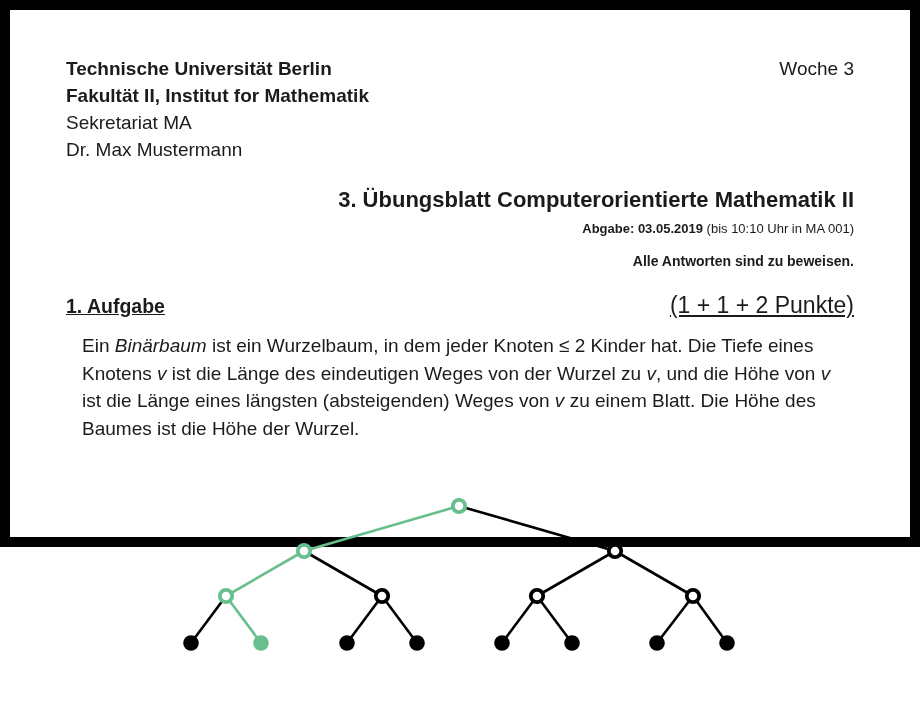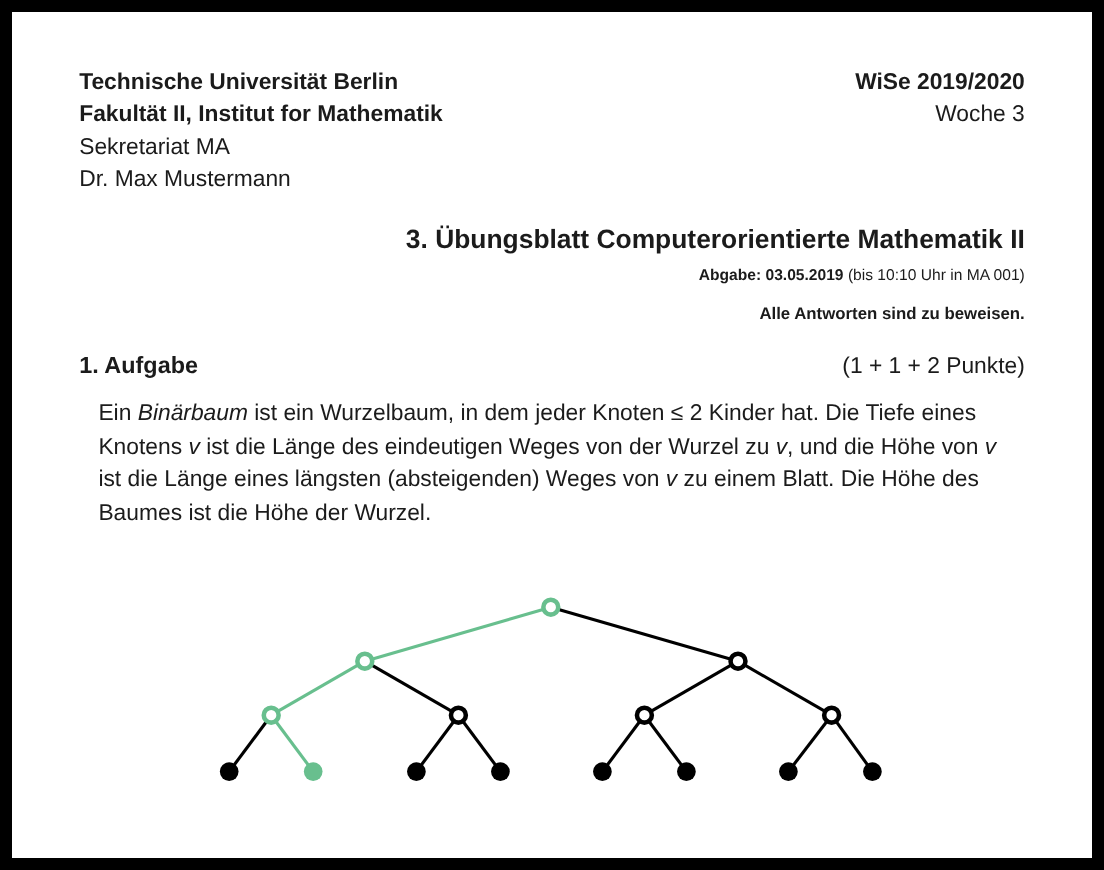--- a/index.html
+++ b/index.html
@@ -7,21 +7,21 @@
   body {
     width: 920px; height: 725px;
     font-family: "Liberation Sans", "DejaVu Sans", sans-serif;
     color: #1b1b1b;
     position: relative;
     overflow: hidden;
   }
   .page {
     position: absolute;
     left: 0; top: 0;
-    width: 920px; height: 725px;
+    width: 920px; height: 547px;
     border: 10px solid #000000;
     background: #ffffff;
   }
   .content {
     padding: 45px 56px 0 56px;
   }
   .header-row {
     display: flex;
     justify-content: space-between;
     align-items: flex-start;
@@ -50,23 +50,24 @@
     font-size: 14px;
     line-height: 28px;
     margin-top: 4px;
     font-weight: bold;
   }
   .task-row {
     display: flex;
     justify-content: space-between;
     align-items: baseline;
     margin-top: 17px;
+    text-decoration: underline;
   }
   .task-name { font-size: 19.5px; font-weight: bold; line-height: 27px; }
-  .task-points { font-size: 19px; line-height: 27px; }
+  .task-points { font-size: 23px; line-height: 27px; }
   .paragraph {
     margin-top: 12px;
   }
   .para-line {
     font-size: 19px;
     line-height: 27.5px;
     white-space: nowrap;
     margin-left: 16px;
   }
   .para-line em { font-style: italic; }
@@ -84,21 +85,20 @@
   <div class="content">
 
     <div class="header-row">
       <div class="header-left">
         <div class="hl bold">Technische Universität Berlin</div>
         <div class="hl bold">Fakultät II, Institut for Mathematik</div>
         <div class="hl">Sekretariat MA</div>
         <div class="hl">Dr. Max Mustermann</div>
       </div>
       <div class="header-right">
-        <div class="hl bold">WiSe 2019/2020</div>
         <div class="hl">Woche 3</div>
       </div>
     </div>
 
     <div class="title-block">
       <div class="doc-title">3. Übungsblatt Computerorientierte Mathematik II</div>
       <div class="deadline"><span class="bold">Abgabe: 03.05.2019</span><span> (bis 10:10 Uhr in MA 001)</span></div>
       <div class="notice">Alle Antworten sind zu beweisen.</div>
     </div>
 

